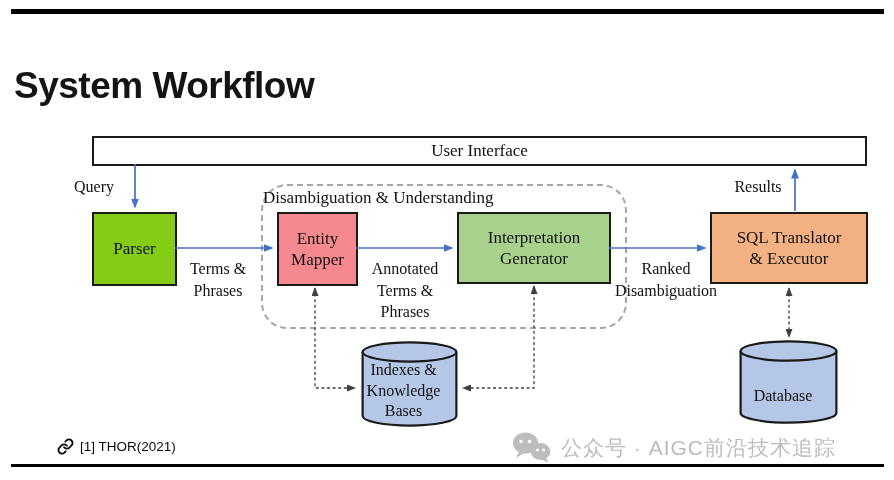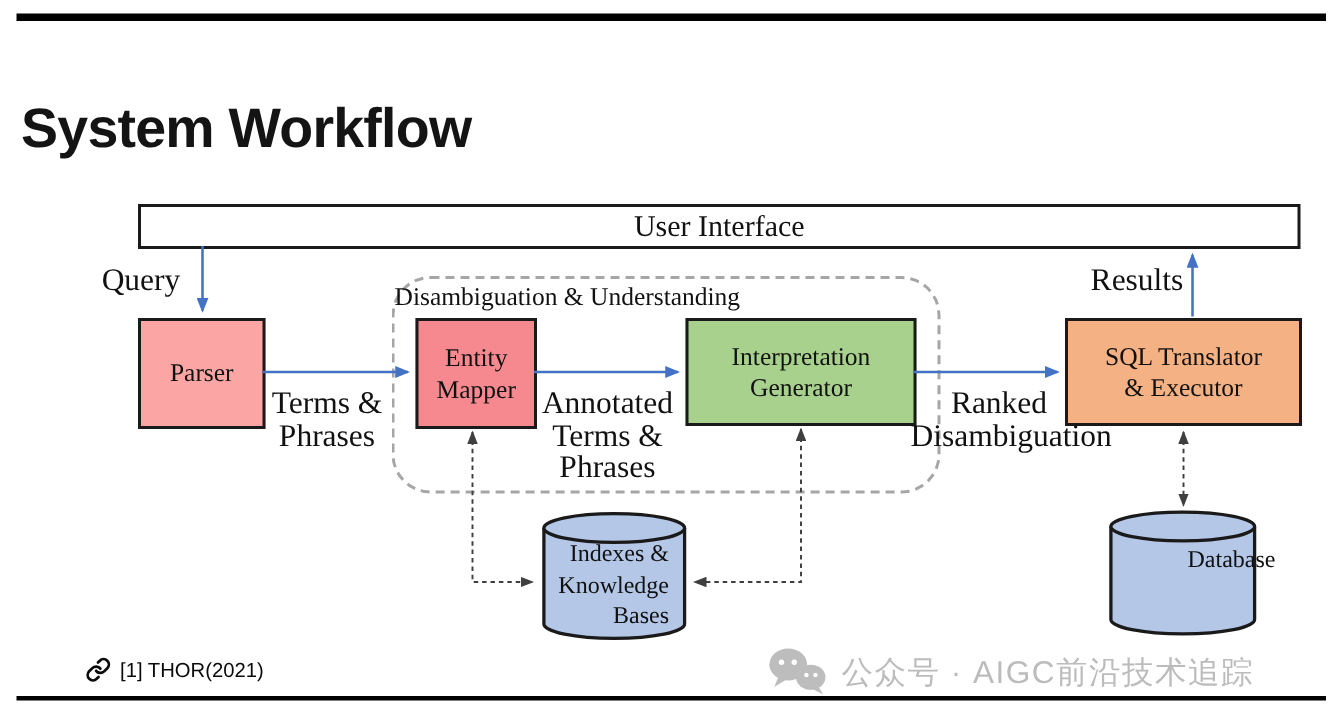--- a/index.html
+++ b/index.html
@@ -13,57 +13,57 @@
   .bar.bottom{top:464px;height:3px;}
   .title{
     position:absolute;left:14px;top:40px;
     font-family:"Liberation Sans","DejaVu Sans",sans-serif;
     font-weight:800;font-size:37px;letter-spacing:-0.5px;color:#141414;
   }
   .ui-bar{
     position:absolute;left:92px;top:136px;width:771px;height:26px;
     background:#fff;border:2px solid #1a1a1a;
     display:flex;align-items:center;justify-content:center;
-    font-size:20px;z-index:2;
+    font-size:17px;z-index:2;
   }
   .group-rect{
     position:absolute;left:261px;top:184px;width:362px;height:141px;
     border:2px dashed #a6a6a6;border-radius:26px;z-index:1;
   }
   .group-label{
     position:absolute;left:0;top:2px;width:100%;text-align:left;
     font-size:17px;color:#111;
   }
   .node{
     position:absolute;border:2px solid #1a1a1a;z-index:2;
     display:flex;align-items:center;justify-content:center;text-align:center;
     font-size:17px;line-height:1.25;color:#111;
   }
   .node .lines span{display:block;}
   .n-parser{left:92px;top:212px;width:81px;height:70px;}
   .n-entity{left:277px;top:212px;width:77px;height:70px;}
   .n-interp{left:457px;top:212px;width:150px;height:68px;}
   .n-sql{left:710px;top:212px;width:154px;height:68px;}
   .edge-label{
-    position:absolute;text-align:center;font-size:21px;line-height:21.5px;z-index:4;color:#111;
+    position:absolute;text-align:center;font-size:16px;line-height:21.5px;z-index:4;color:#111;
   }
   .l-query{left:58px;top:176px;width:72px;}
   .l-results{left:718px;top:176px;width:80px;}
   .l-terms{left:181px;top:258px;width:74px;}
   .l-annotated{left:357px;top:258px;width:96px;}
   .l-ranked{left:607px;top:258px;width:118px;}
   .cyl{position:absolute;z-index:2;}
   .cyl-indexes{left:361px;top:341px;width:97px;height:87px;}
   .cyl-database{left:739px;top:340px;width:99px;height:85px;}
   .cyl-label{
     position:absolute;left:0;width:100%;text-align:center;
     font-size:16px;line-height:20.5px;z-index:3;color:#111;
   }
-  .cyl-label.indexes{top:360px;left:361px;width:85px;text-align:right;}
-  .cyl-label.database{top:364px;left:739px;width:88px;margin-left:38px;}
+  .cyl-label.indexes{top:360px;left:361px;width:85px;}
+  .cyl-label.database{top:386px;left:739px;width:88px;}
   .overlay{position:absolute;left:0;top:0;z-index:3;pointer-events:none;}
   .arrow-blue{stroke:#4472c4;stroke-width:1.7px;fill:none;}
   .arrow-dark{stroke:#3f3f3f;stroke-width:1.3px;fill:none;stroke-dasharray:3 2.6;}
   .footnote{
     position:absolute;left:57px;top:438px;display:flex;align-items:center;gap:6px;
     font-family:"Liberation Sans","DejaVu Sans",sans-serif;font-size:13.5px;
     font-weight:500;color:#0a0a0a;z-index:5;cursor:pointer;
   }
   .watermark{
     position:absolute;left:512px;top:431px;display:flex;align-items:center;gap:9px;
@@ -82,21 +82,21 @@
   <h1 class="title">System Workflow</h1>
 
   <div class="ui-bar">
     <span>User Interface</span>
   </div>
 
   <div class="group-rect">
     <div class="group-label">Disambiguation &amp; Understanding</div>
   </div>
 
-  <div class="node n-parser" style="background-color: #fca5a5;">
+  <div class="node n-parser" style="background-color: #84cc16;">
     <span>Parser</span>
   </div>
 
   <div class="node n-entity" style="background-color: rgb(245, 137, 143);">
     <span class="lines">
       <span>Entity</span>
       <span>Mapper</span>
     </span>
   </div>
 

